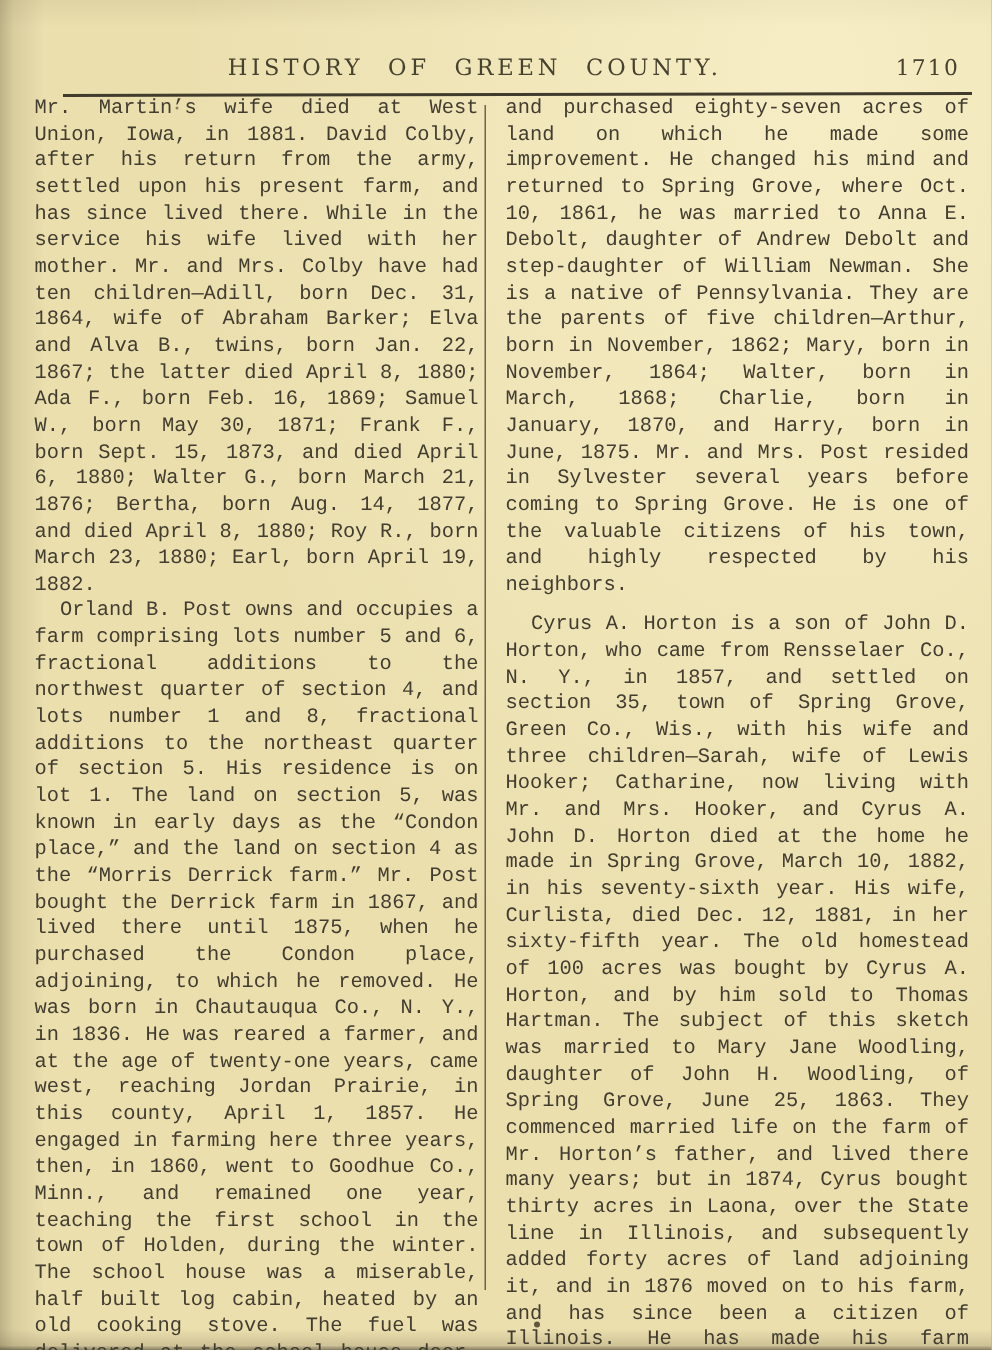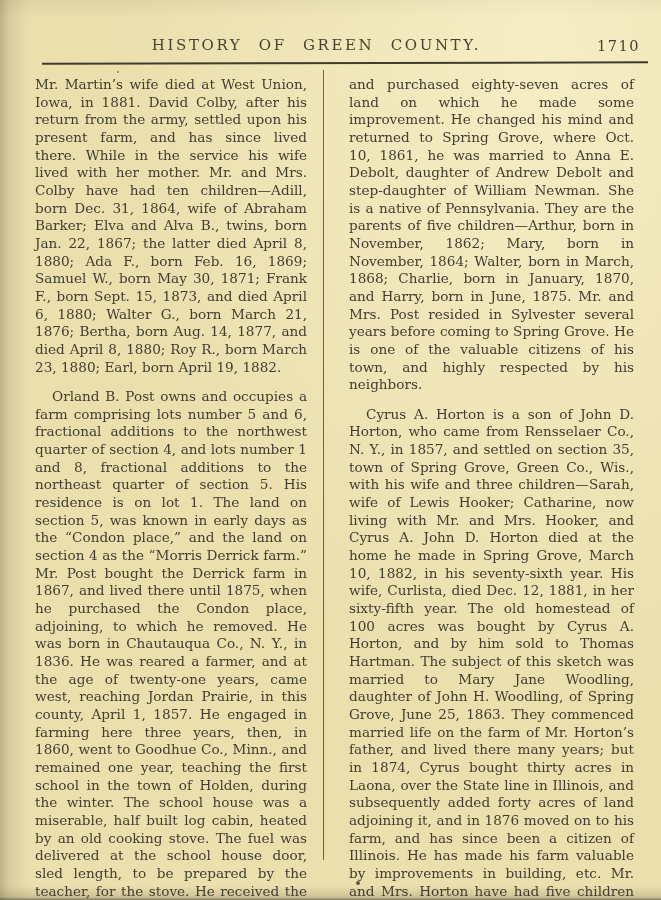--- a/index.html
+++ b/index.html
@@ -74,21 +74,21 @@
     position: absolute;
     top: 64px;
     text-align: justify;
     font-size: 13.6px;
     line-height: 17.65px;
     color: #423d30;
   }
   .col-left  { left: 23px;  width: 296px; }
   .col-right { left: 337px; width: 309px; }
 
-  .col p { margin: 12px; padding: 0; }
+  .col p { margin: 0; padding: 0; font-family: Liberation Mono, monospace; }
   .col p.indent { text-indent: 17px; }
   .col-right p.indent { margin-top: 9px; }
 
   .ink-speck {
     position: absolute;
     border-radius: 50%;
     background: rgba(62,52,32,0.8);
   }
   .speck-bottom { left: 356px; top: 881px; width: 4px; height: 4px; }
   .speck-header { left: 117px; top: 71px;  width: 2px; height: 2px; background: rgba(62,52,32,0.55); }

